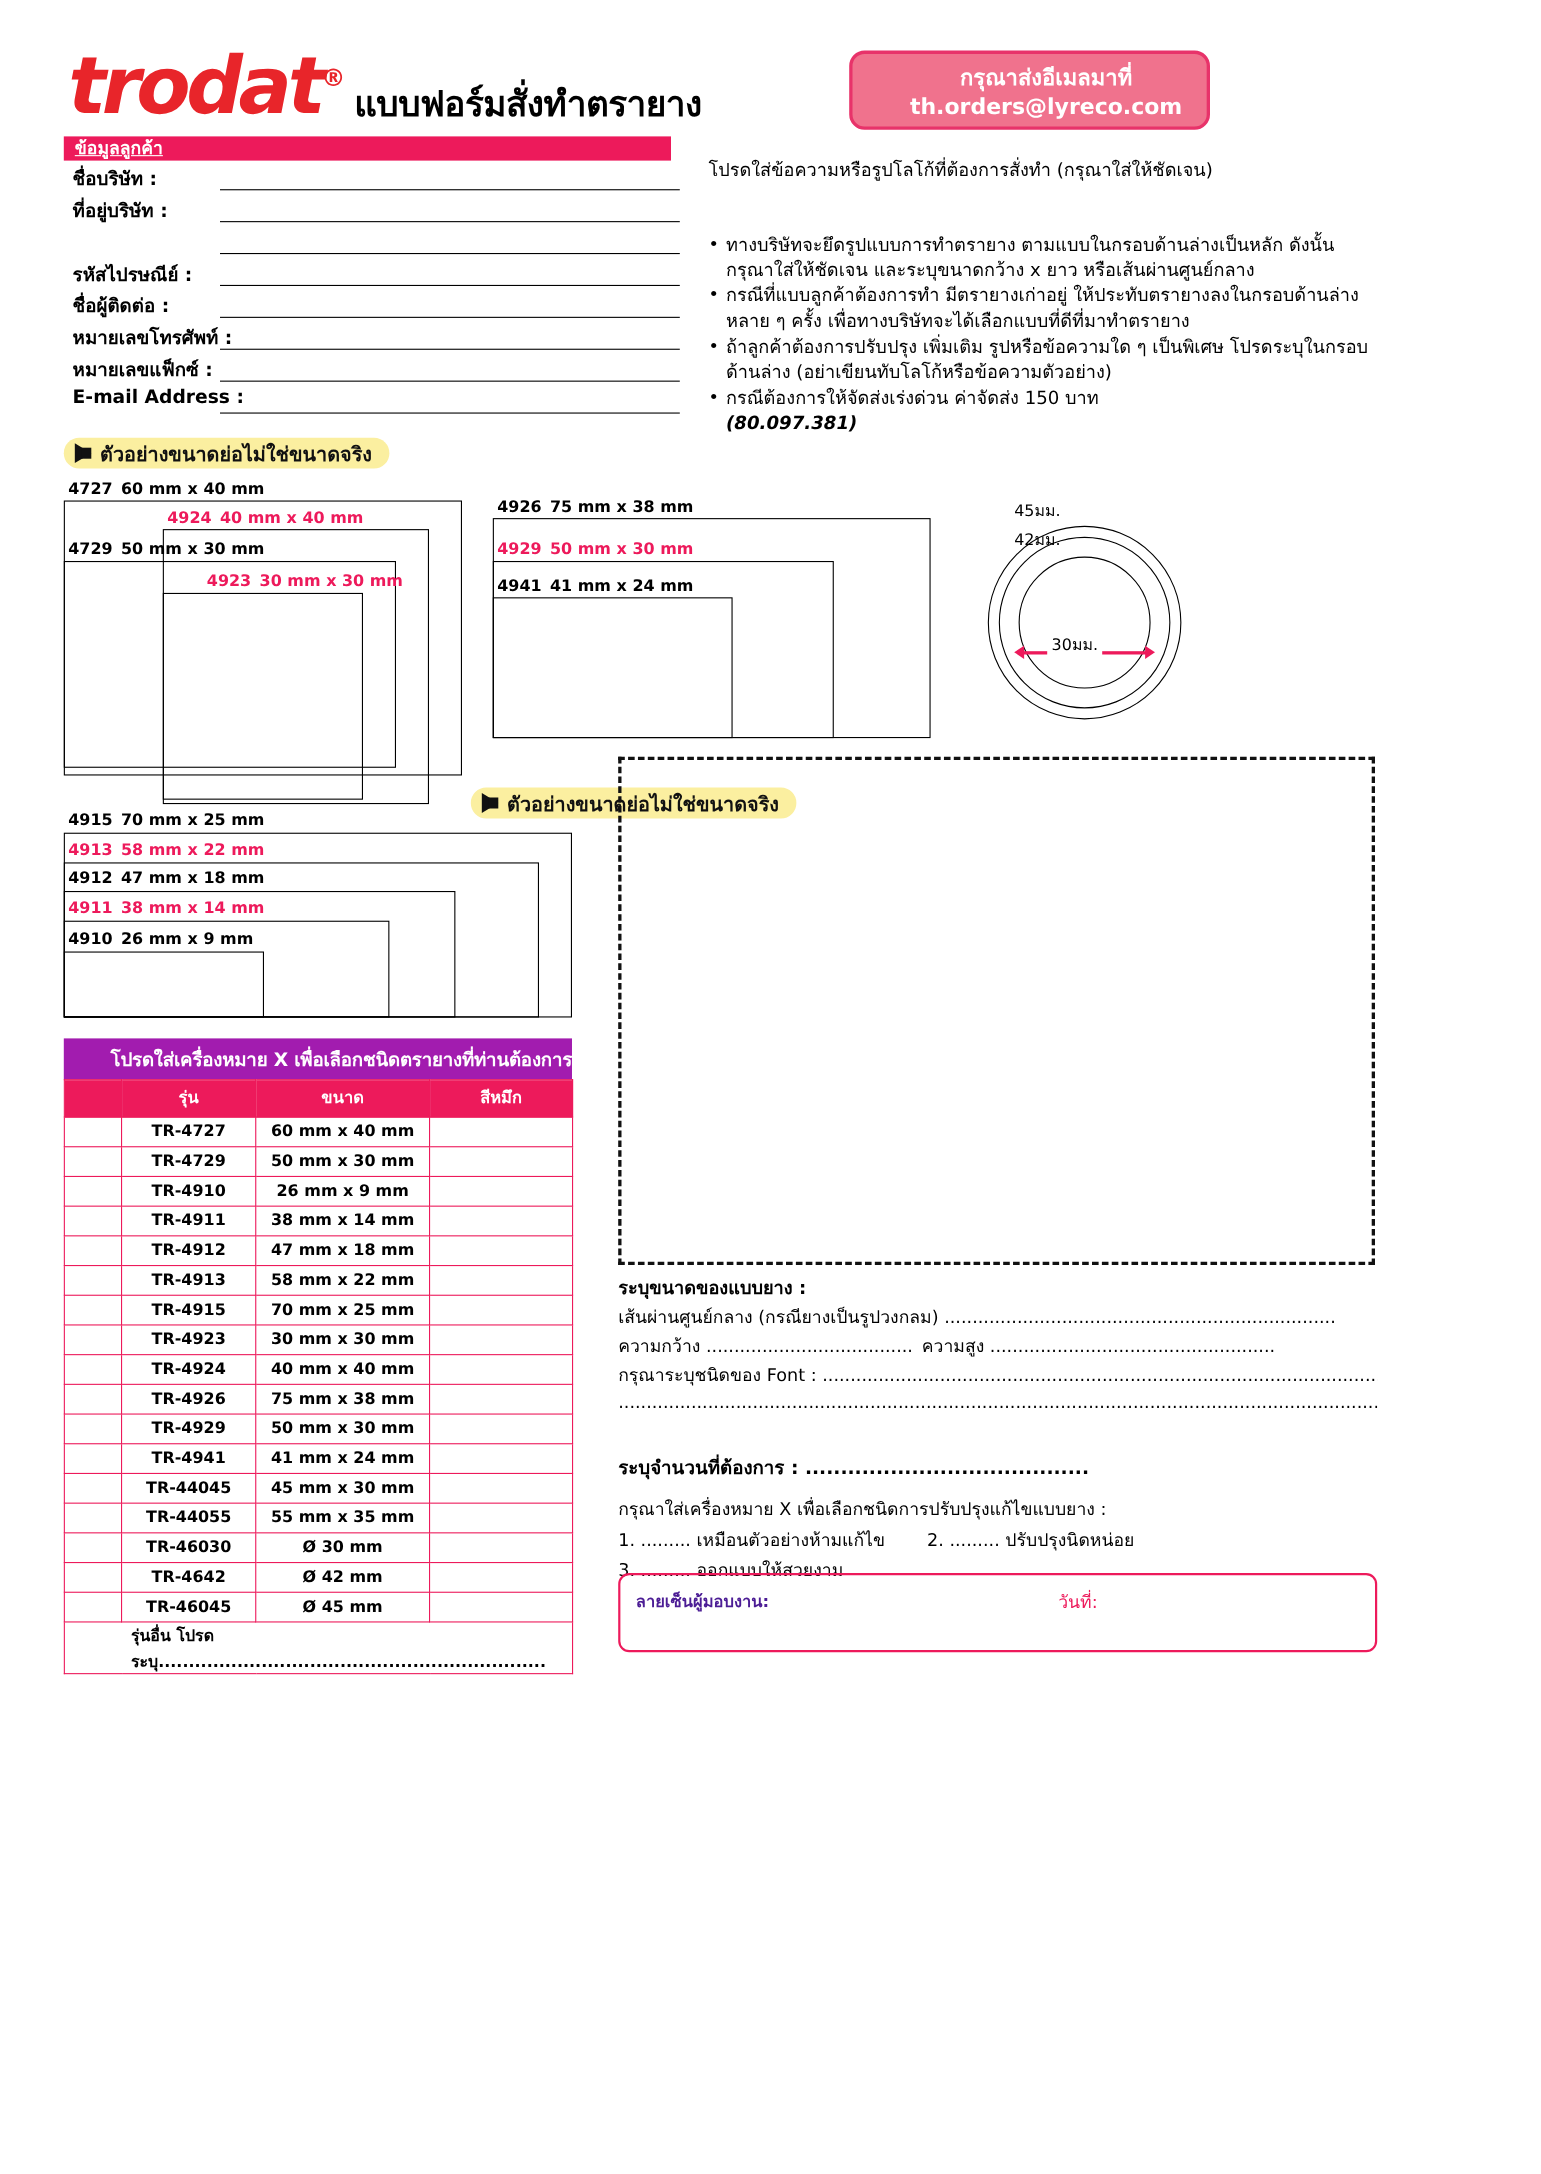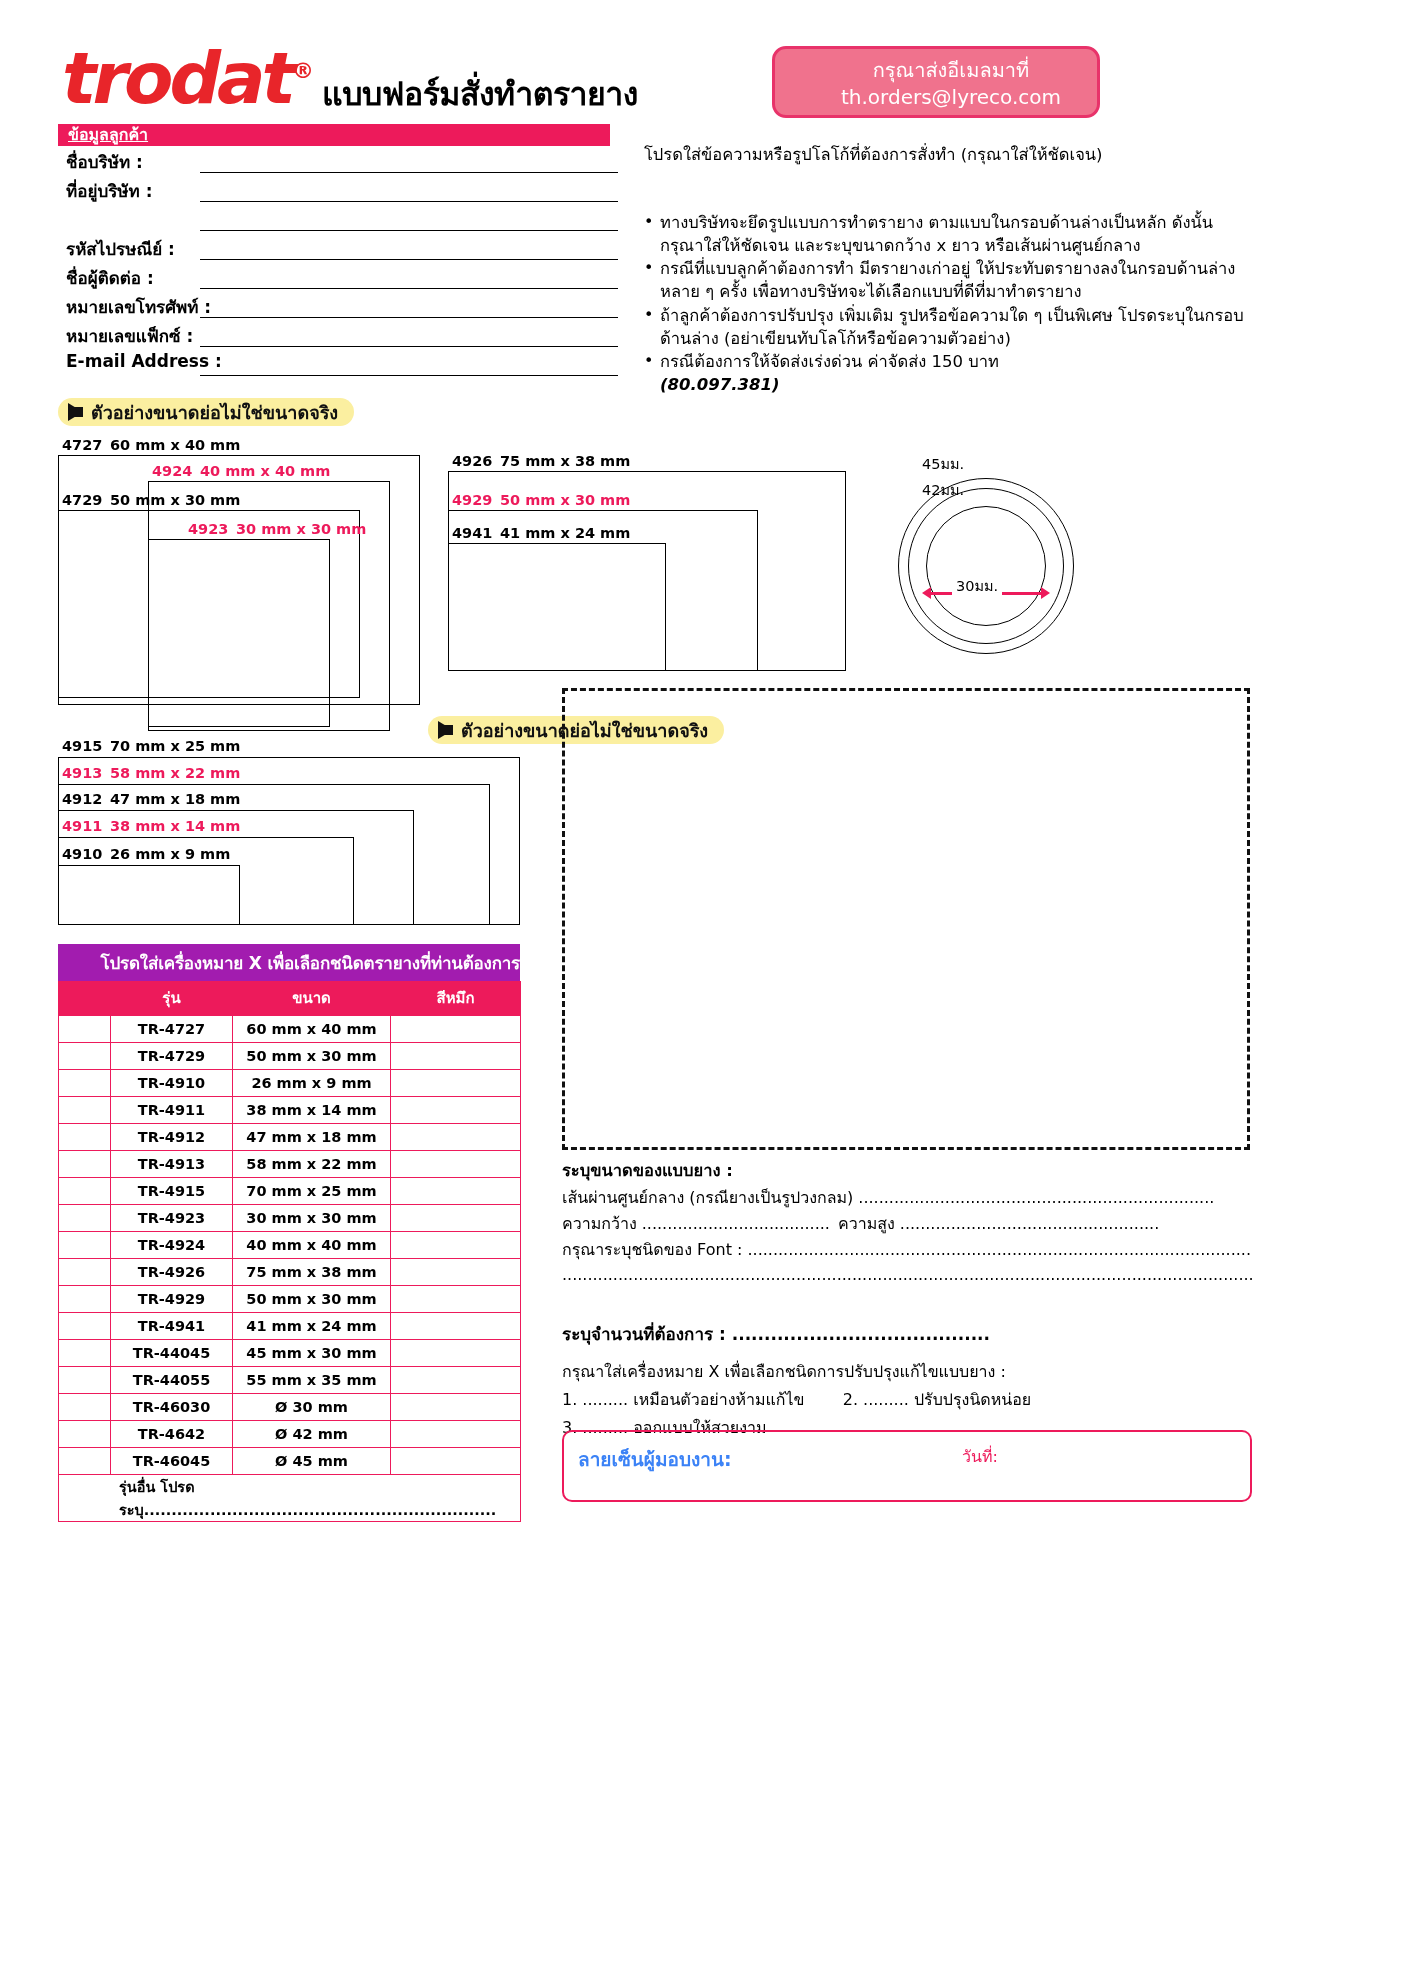--- a/index.html
+++ b/index.html
@@ -47,21 +47,21 @@
     left: 772px; top: 46px;
     width: 328px; height: 72px;
     background: #f0728d;
     border: 3px solid #e8336a;
     border-radius: 14px;
     text-align: center;
     padding-top: 8px;
   }
   .email-box div {
     color: #ffffff;
-    font-weight: normal;
+    font-weight: bold;
     font-size: 20px;
     line-height: 1.35;
     margin-left: 30px;
   }
 
   
   .cust-header {
     position: absolute;
     left: 58px; top: 124px;
     width: 552px; height: 22px;
@@ -266,21 +266,21 @@
 
   .sign-box {
     position: absolute;
     left: 562px; top: 1430px;
     width: 690px; height: 72px;
     border: 2px solid #ed1a5b;
     border-radius: 10px;
   }
   .sign-box .s1 {
     position: absolute; left: 14px; top: 12px;
-    font-size: 19px; font-weight: bold; color: #3b82f6;
+    font-size: 15px; font-weight: bold; color: #4c1d95;
   }
   .sign-box .s2 {
     position: absolute; left: 398px; top: 12px;
     font-size: 16px; font-weight: normal; color: #ed1a5b;
   }
 </style>
 </head>
 <body>
 
 <div class="page">

